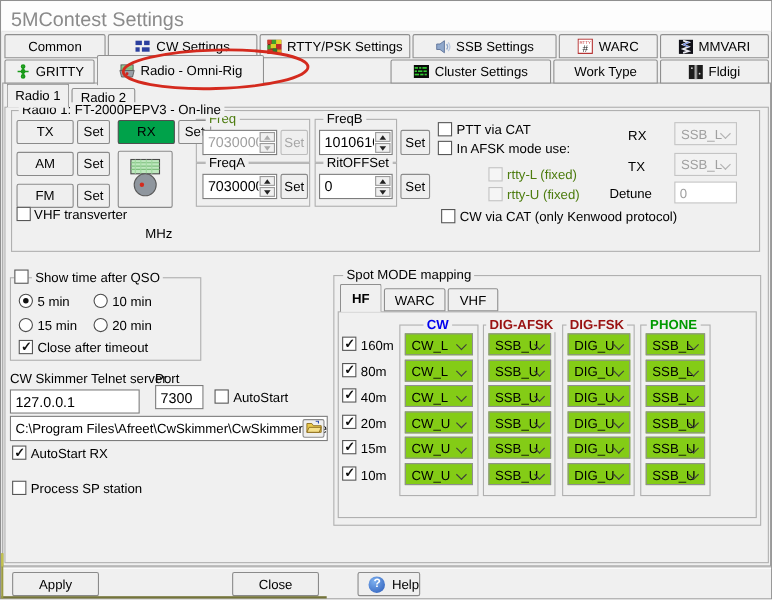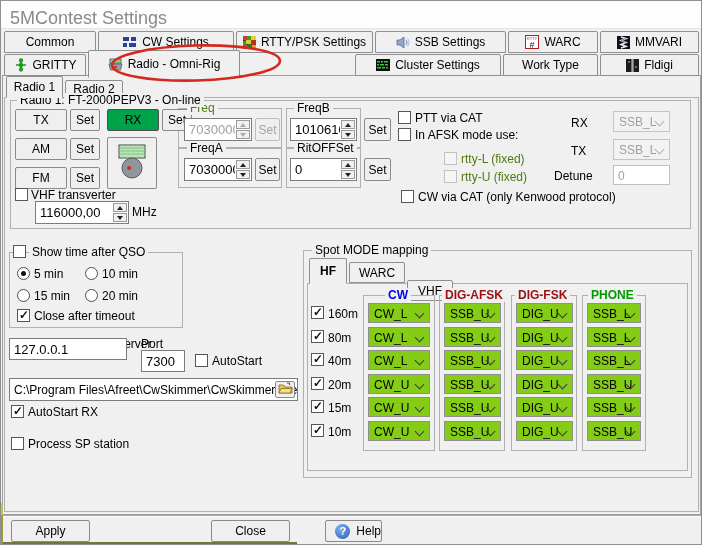--- a/index.html
+++ b/index.html
@@ -318,48 +318,41 @@
   <span class="lbl" style="left:570px;top:143px;">TX</span>
   <div class="combo dis" style="left:612px;top:138px;width:57px;height:21px;">SSB_L</div>
   <span class="lbl" style="left:553px;top:168px;">Detune</span>
   <div class="input dis" style="left:612px;top:164px;width:57px;height:20px;font-size:12px;">0</div>
 
   <span class="cb" style="left:400px;top:189px;"></span>
   <span class="lbl" style="left:417px;top:189px;">CW via CAT (only Kenwood protocol)</span>
 
   <span class="cb" style="left:14px;top:187px;"></span>
   <span class="lbl" style="left:30px;top:187px;">VHF transverter</span>
-  <div class="spin" style="left:34px;top:200px;width:94px;height:23px;">
-    <span class="val">116000,00</span>
-    <span class="btns">
-        <span class="sb sb-up"></span>
-        <span class="sb sb-dn"></span>
-      </span>
-  </div>
   <span class="lbl" style="left:131px;top:204px;">MHz</span>
 
   <div class="group" style="left:8px;top:251px;width:174px;height:76px;"></div>
   <span class="cb" style="left:12px;top:244px;background:#fff;"></span>
   <span class="gcap lbl" style="left:28px;top:244px;">Show time after QSO</span>
 
   <span class="rb sel" style="left:16px;top:266px;"></span>
   <span class="lbl" style="left:33px;top:266px;">5 min</span>
   <span class="rb" style="left:84px;top:266px;"></span>
   <span class="lbl" style="left:101px;top:266px;">10 min</span>
   <span class="rb" style="left:16px;top:288px;"></span>
   <span class="lbl" style="left:33px;top:288px;">15 min</span>
   <span class="rb" style="left:84px;top:288px;"></span>
   <span class="lbl" style="left:101px;top:288px;">20 min</span>
 
   <span class="cb checked" style="left:16px;top:308px;"></span>
   <span class="lbl" style="left:33px;top:308px;">Close after timeout</span>
 
   <span class="lbl" style="left:8px;top:336px;">CW Skimmer Telnet server</span>
   <span class="lbl" style="left:140px;top:336px;">Port</span>
-  <div class="input" style="left:8px;top:337px;width:118px;height:22px;">127.0.0.1</div>
+  <div class="input" style="left:8px;top:353px;width:118px;height:22px;">127.0.0.1</div>
   <div class="input" style="left:140px;top:349px;width:44px;height:22px;">7300</div>
   <span class="cb" style="left:194px;top:353px;"></span>
   <span class="lbl" style="left:211px;top:353px;">AutoStart</span>
 
   <div class="input" style="left:8px;top:377px;width:289px;height:23px;font-size:12px;padding-top:4px;">C:\Program Files\Afreet\CwSkimmer\CwSkimmer.exe</div>
   <div class="btn" style="left:274px;top:380px;width:20px;height:17px;">
     <span><svg width="15" height="12">
           <path d="M1 3 L5.5 3 L7 5 L14 5 L14 11 L1 11 Z" fill="#e8c84a" stroke="#8a6a1a" stroke-width="0.8"></path>
           <path d="M3 6.5 L14 6.5 L12.2 11 L1 11 Z" fill="#f5e08a" stroke="#8a6a1a" stroke-width="0.8"></path>
           <path d="M9 1 L11.5 1 L11.5 3" fill="none" stroke="#2a4aaa" stroke-width="1"></path>
@@ -374,21 +367,21 @@
 
   <div class="group" style="left:302px;top:249px;width:389px;height:228px;"></div>
   <div class="gcap" style="left:311px;top:242px;">Spot MODE mapping</div>
 
   <div class="tab active bold" style="left:308px;top:257px;width:38px;height:26px;z-index:6;">
     <span>HF</span>
   </div>
   <div class="tab" style="left:348px;top:261px;width:56px;height:21px;">
     <span>WARC</span>
   </div>
-  <div class="tab" style="left:406px;top:261px;width:46px;height:21px;margin-top:18px;">
+  <div class="tab" style="left:406px;top:261px;width:46px;height:21px;">
     <span>VHF</span>
   </div>
   <div class="page-inner" style="left:306px;top:282px;width:381px;height:188px;"></div>
 
   <div class="group" style="left:362px;top:294px;width:72px;height:156px;"></div>
   <div class="gcap bold" style="left:384px;top:287px;color:#0000ee;">CW</div>
   <div class="group" style="left:438px;top:294px;width:66px;height:156px;"></div>
   <div class="gcap bold" style="left:441px;top:287px;color:#991111;">DIG-AFSK</div>
   <div class="group" style="left:510px;top:294px;width:66px;height:156px;"></div>
   <div class="gcap bold" style="left:514px;top:287px;color:#991111;">DIG-FSK</div>

